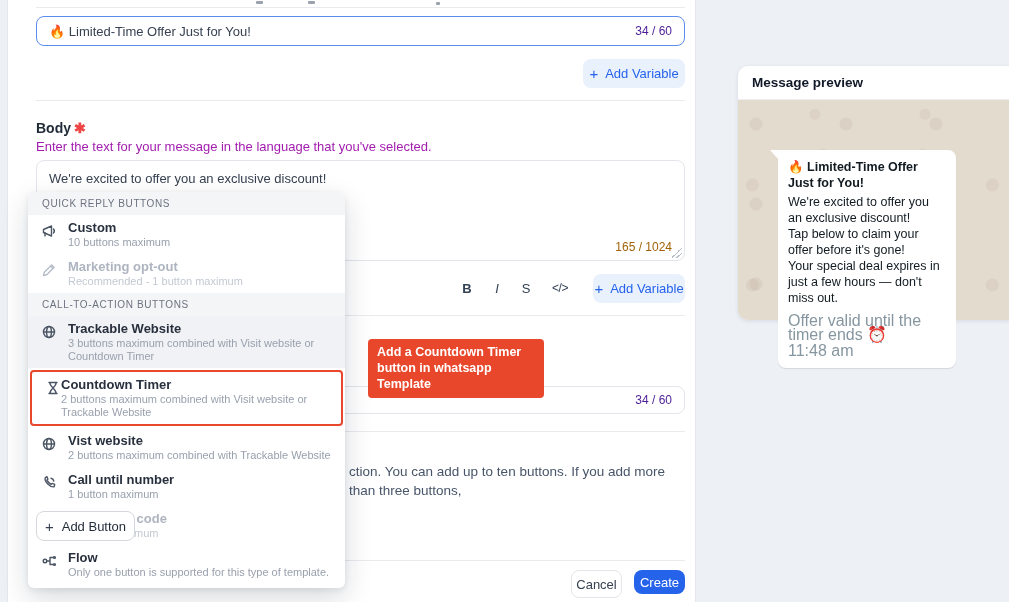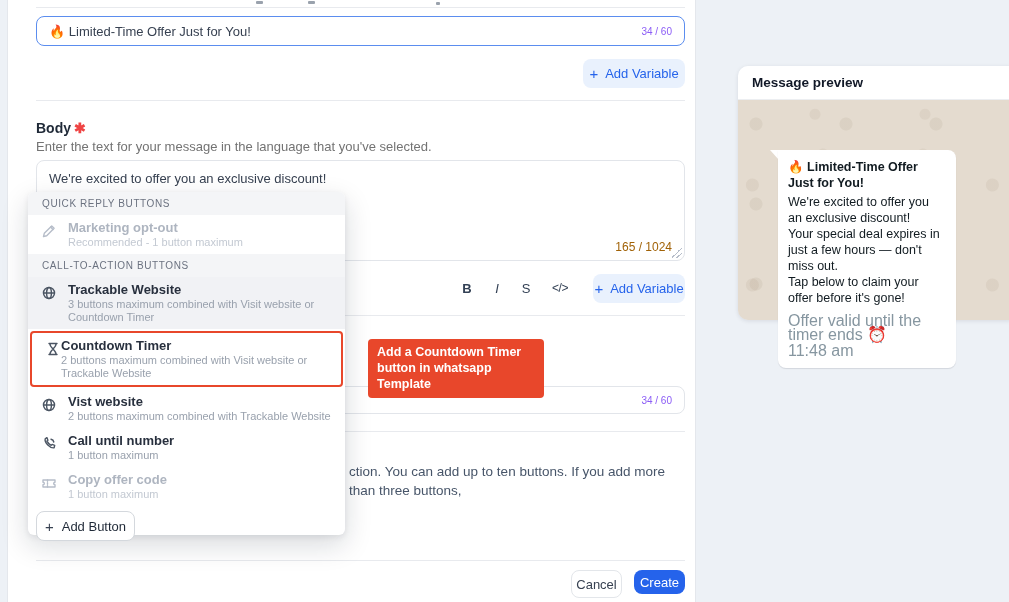--- a/index.html
+++ b/index.html
@@ -11,33 +11,33 @@
     background:#ffffff; border-left:1px solid #e4e7ec; border-right:1px solid #e4e7ec; }
 
   .top-remnant { position:absolute; height:3px; background:#9aa2ad; border-radius:1px; }
   .divider { position:absolute; left:28px; width:649px; height:1px; background:#e8eaee; }
 
   
   .header-input { position:absolute; left:28px; top:16px; width:649px; height:30px;
     border:1.5px solid #5b8def; border-radius:8px; background:#fff;
     display:flex; align-items:center; padding:0 12px; gap:8px; }
   .header-input input { flex:1; border:none; outline:none; font:13px "Liberation Sans",sans-serif; color:#374151; background:transparent; }
-  .char-counter { font-size:10px; color:#8b5cf6; white-space:nowrap; }
+  .char-counter { font-size:12px; color:#4c1d95; white-space:nowrap; }
 
   .add-var-btn { position:absolute; display:flex; align-items:center; justify-content:center; gap:7px;
     background:#e9f1fd; color:#2563eb; font-size:13px; font-weight:500; border:none;
     border-radius:8px; cursor:pointer; }
   .add-var-btn .plus { font-size:15px; font-weight:400; line-height:1; }
   .add-var-top { left:575px; top:59px; width:102px; height:29px; }
   .add-var-mid { left:585px; top:274px; width:92px; height:29px; }
 
   
   .body-label { position:absolute; left:28px; top:120px; font-size:14px; font-weight:700; color:#1f2937; }
   .required { color:#ef4444; margin-left:3px; font-weight:700; }
-  .body-desc { position:absolute; left:28px; top:139px; font-size:13px; color:#737373; }
+  .body-desc { position:absolute; left:28px; top:139px; font-size:13px; color:#a21caf; }
 
   .body-textarea-wrap { position:absolute; left:28px; top:160px; width:649px; height:101px;
     border:1px solid #e2e5ea; border-radius:8px; background:#fff; }
   .body-textarea-wrap textarea { width:100%; height:72px; border:none; outline:none; resize:none;
     font:13px "Liberation Sans",sans-serif; color:#374151; padding:10px 12px; background:transparent; }
   .ta-counter { position:absolute; right:12px; bottom:6px; font-size:12px; color:#a16207; }
   .resize-handle { position:absolute; right:2px; bottom:2px; width:10px; height:10px;
     background:
       linear-gradient(135deg, transparent 0 45%, #b6bdc9 45% 52%, transparent 52% 70%, #b6bdc9 70% 77%, transparent 77%); }
 
@@ -175,20 +175,31 @@
     </button>
 
     <div class="divider bottom-divider"></div>
     <button class="btn-cancel">Cancel</button>
     <button class="btn-create">Create</button>
   </div>
 
   <div class="dropdown">
     <div class="dd-header">QUICK REPLY BUTTONS</div>
 
+    <div class="dd-item">
+      <span class="dd-icon">
+        <svg viewBox="0 0 16 16" width="16" height="16">
+            <path d="M2.5 6.5l8-3.5v10l-8-3.5z"></path>
+            <path d="M4 9.8V13"></path>
+            <path d="M12.5 6a3 3 0 010 4"></path>
+          </svg>
+      </span>
+      <div class="dd-title">Custom</div>
+      <div class="dd-sub">10 buttons maximum</div>
+    </div>
 
     <div class="dd-item disabled">
       <span class="dd-icon">
         <svg viewBox="0 0 16 16" width="16" height="16">
             <path d="M2.5 13.5l.8-3.2 7.4-7.4 2.4 2.4-7.4 7.4z"></path>
             <path d="M9.6 4l2.4 2.4"></path>
           </svg>
       </span>
       <div class="dd-title">Marketing opt-out</div>
       <div class="dd-sub">Recommended - 1 button maximum</div>
@@ -255,35 +266,36 @@
     <div class="dd-item">
       <span class="dd-icon">
         <svg viewBox="0 0 16 16" width="16" height="16">
             <circle cx="4" cy="8" r="1.8"></circle>
             <path d="M5.8 8H9M9 4.5h3.5M9 11.5h3.5M9 4.5v7"></path>
             <circle cx="13.5" cy="4.5" r=".9"></circle>
             <circle cx="13.5" cy="11.5" r=".9"></circle>
           </svg>
       </span>
       <div class="dd-title">Flow</div>
+      <div class="dd-sub">Only one button is supported for this type of template.</div>
     </div>
   </div>
 
   <div class="red-tooltip">Add a Countdown Timer button in whatsapp Template</div>
 
   <div class="preview-card">
     <div class="preview-header">Message preview</div>
     <div class="preview-body">
       <div class="bubble-tail"></div>
       <div class="chat-bubble">
         <div class="bubble-title">🔥 Limited-Time Offer Just for You!</div>
         <div class="bubble-body">
           <div class="bubble-line">We're excited to offer you an exclusive discount!</div>
+          <div class="bubble-line">Tap below to claim your offer before it's gone!</div>
           <div class="bubble-line">Your special deal expires in just a few hours — don't miss out.</div>
-          <div class="bubble-line">Tap below to claim your offer before it's gone!</div>
         </div>
         <div class="bubble-footer">Offer valid until the timer ends ⏰</div>
         <div class="bubble-time">11:48 am</div>
       </div>
     </div>
   </div>
 
 </div>
 
 </body></html>

